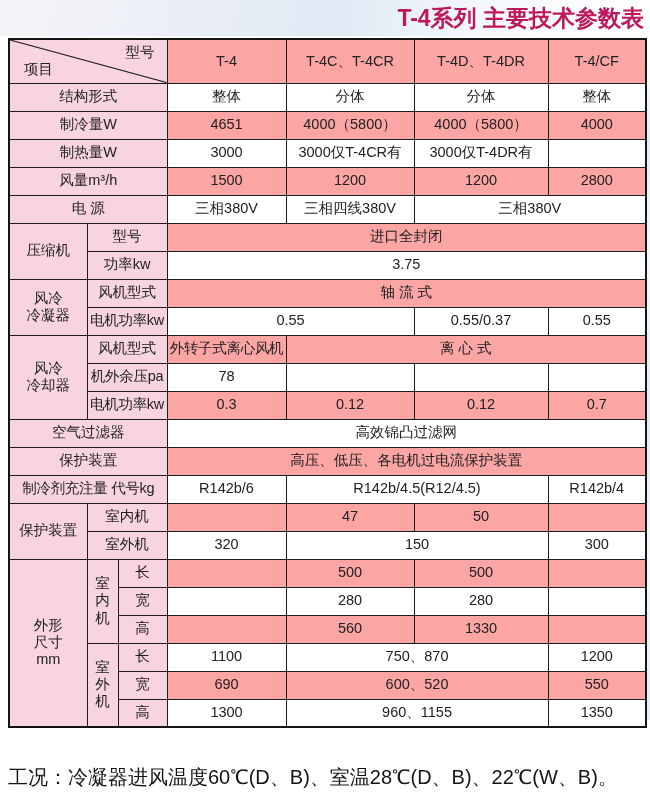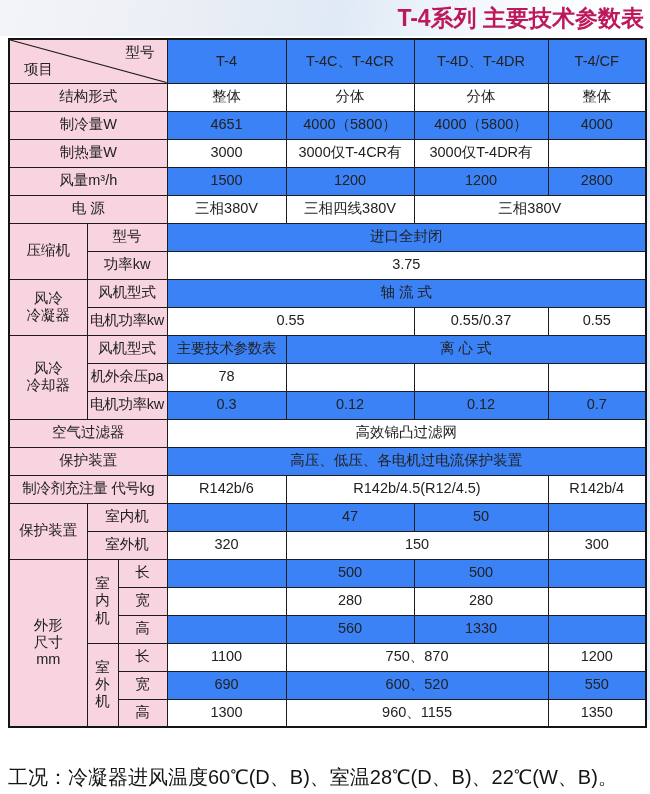--- a/index.html
+++ b/index.html
@@ -35,21 +35,21 @@
   table.spec td {
     border:1px solid #1c1c1c;
     height:28px;
     padding:0 2px;
     text-align:center; vertical-align:middle;
     font-size:14.5px; line-height:1.18;
     overflow:hidden;
   }
   tr.hdr td { height:44px; }
   .lab { background:#f8d3e0; }
-  .bg1 { background:#3b82f6; }
+  .bg1 { background:#fca5a5; }
   .bg0 { background:#ffffff; }
   .pre { white-space:pre-line; }
   .vert { word-break:break-all; padding:0 7px; line-height:1.3; }
   .small { font-size:13.5px; letter-spacing:-0.3px; }
   td.corner { position:relative; padding:0; }
   td.corner svg { position:absolute; top:0; left:0; width:100%; height:100%; }
   .corner-top { position:absolute; top:4px; right:12px; font-size:14.5px; }
   .corner-bot { position:absolute; bottom:4px; left:14px; font-size:14.5px;margin-top:36px; }
   .footer {
     position:absolute; left:8px; top:764px;
@@ -149,21 +149,21 @@
     <td class="lab small" colspan="2">电机功率kw</td>
     <td class="bg0" colspan="2">0.55</td>
     <td class="bg0">0.55/0.37</td>
     <td class="bg0">0.55</td>
   </tr>
 
   <tr>
     <td class="lab pre" rowspan="3">风冷
 冷却器</td>
     <td class="lab" colspan="2">风机型式</td>
-    <td class="bg1 small">主要技术参数表</td>
+    <td class="bg1 small">外转子式离心风机</td>
     <td class="bg1" colspan="3">离 心 式</td>
   </tr>
   <tr>
     <td class="lab small" colspan="2">机外余压pa</td>
     <td class="bg0">78</td>
     <td class="bg0"></td>
     <td class="bg0"></td>
     <td class="bg0"></td>
   </tr>
   <tr>

